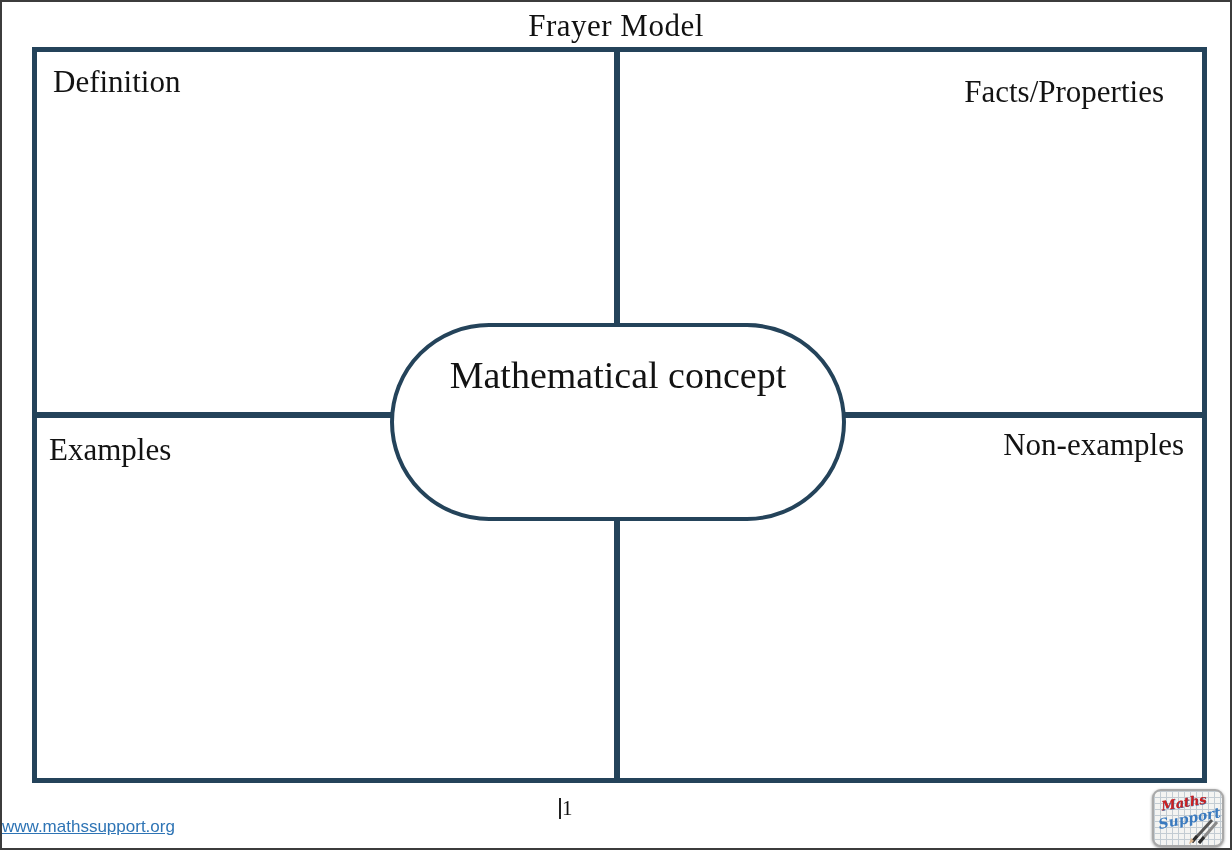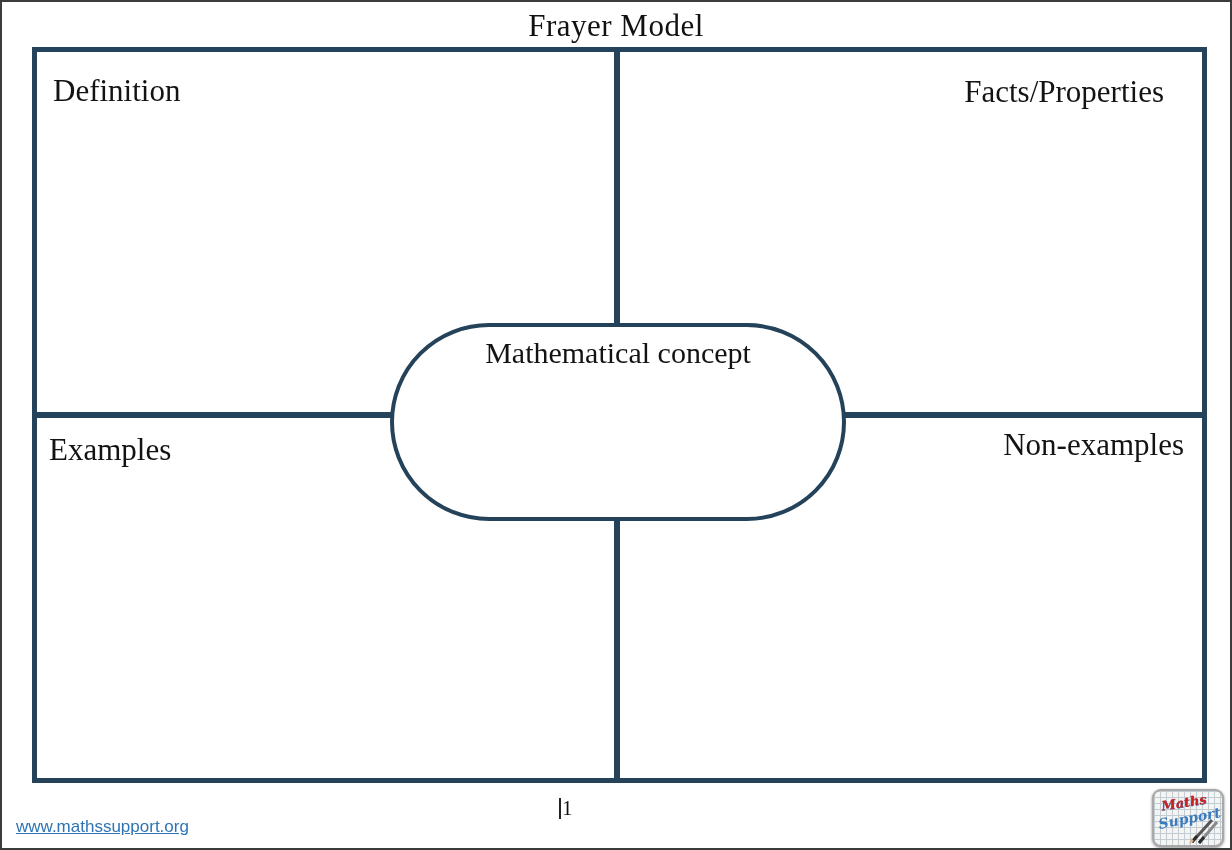--- a/index.html
+++ b/index.html
@@ -40,42 +40,42 @@
     left: 0; top: 360px;
     width: 1165px; height: 6px;
     background: #24435a;
   }
   .qlabel {
     position: absolute;
     font-size: 31px;
     color: #131313;
     white-space: nowrap;
   }
-  .q-def  { left: 16px;  top: 12px; margin-top: 9px; }
+  .q-def  { left: 16px;  top: 12px; }
   .q-fact { right: 38px; top: 22px; }
   .q-ex   { left: 12px;  top: 380px; }
   .q-non  { right: 18px; top: 375px; }
   .stadium {
     position: absolute;
     left: 353px; top: 271px;
     width: 456px; height: 198px;
     background: #ffffff;
     border: 4px solid #24435a;
     border-radius: 99px;
     z-index: 5;
     text-align: center;
   }
   .stadium .concept {
-    margin-top: 9px;
-    font-size: 30px;
+    margin-top: 26px;
+    font-size: 38px;
     color: #131313;
   }
   .footer-link {
     position: absolute;
-    left: 14px; top: 815px;
+    left: 0; top: 815px;
     font-family: "Liberation Sans", sans-serif;
     font-size: 17px;
     color: #2e74b5;
     text-decoration: underline;
     cursor: pointer;
   }
   .pagenum {
     position: absolute;
     left: 557px; top: 794px;
     font-size: 21px;

